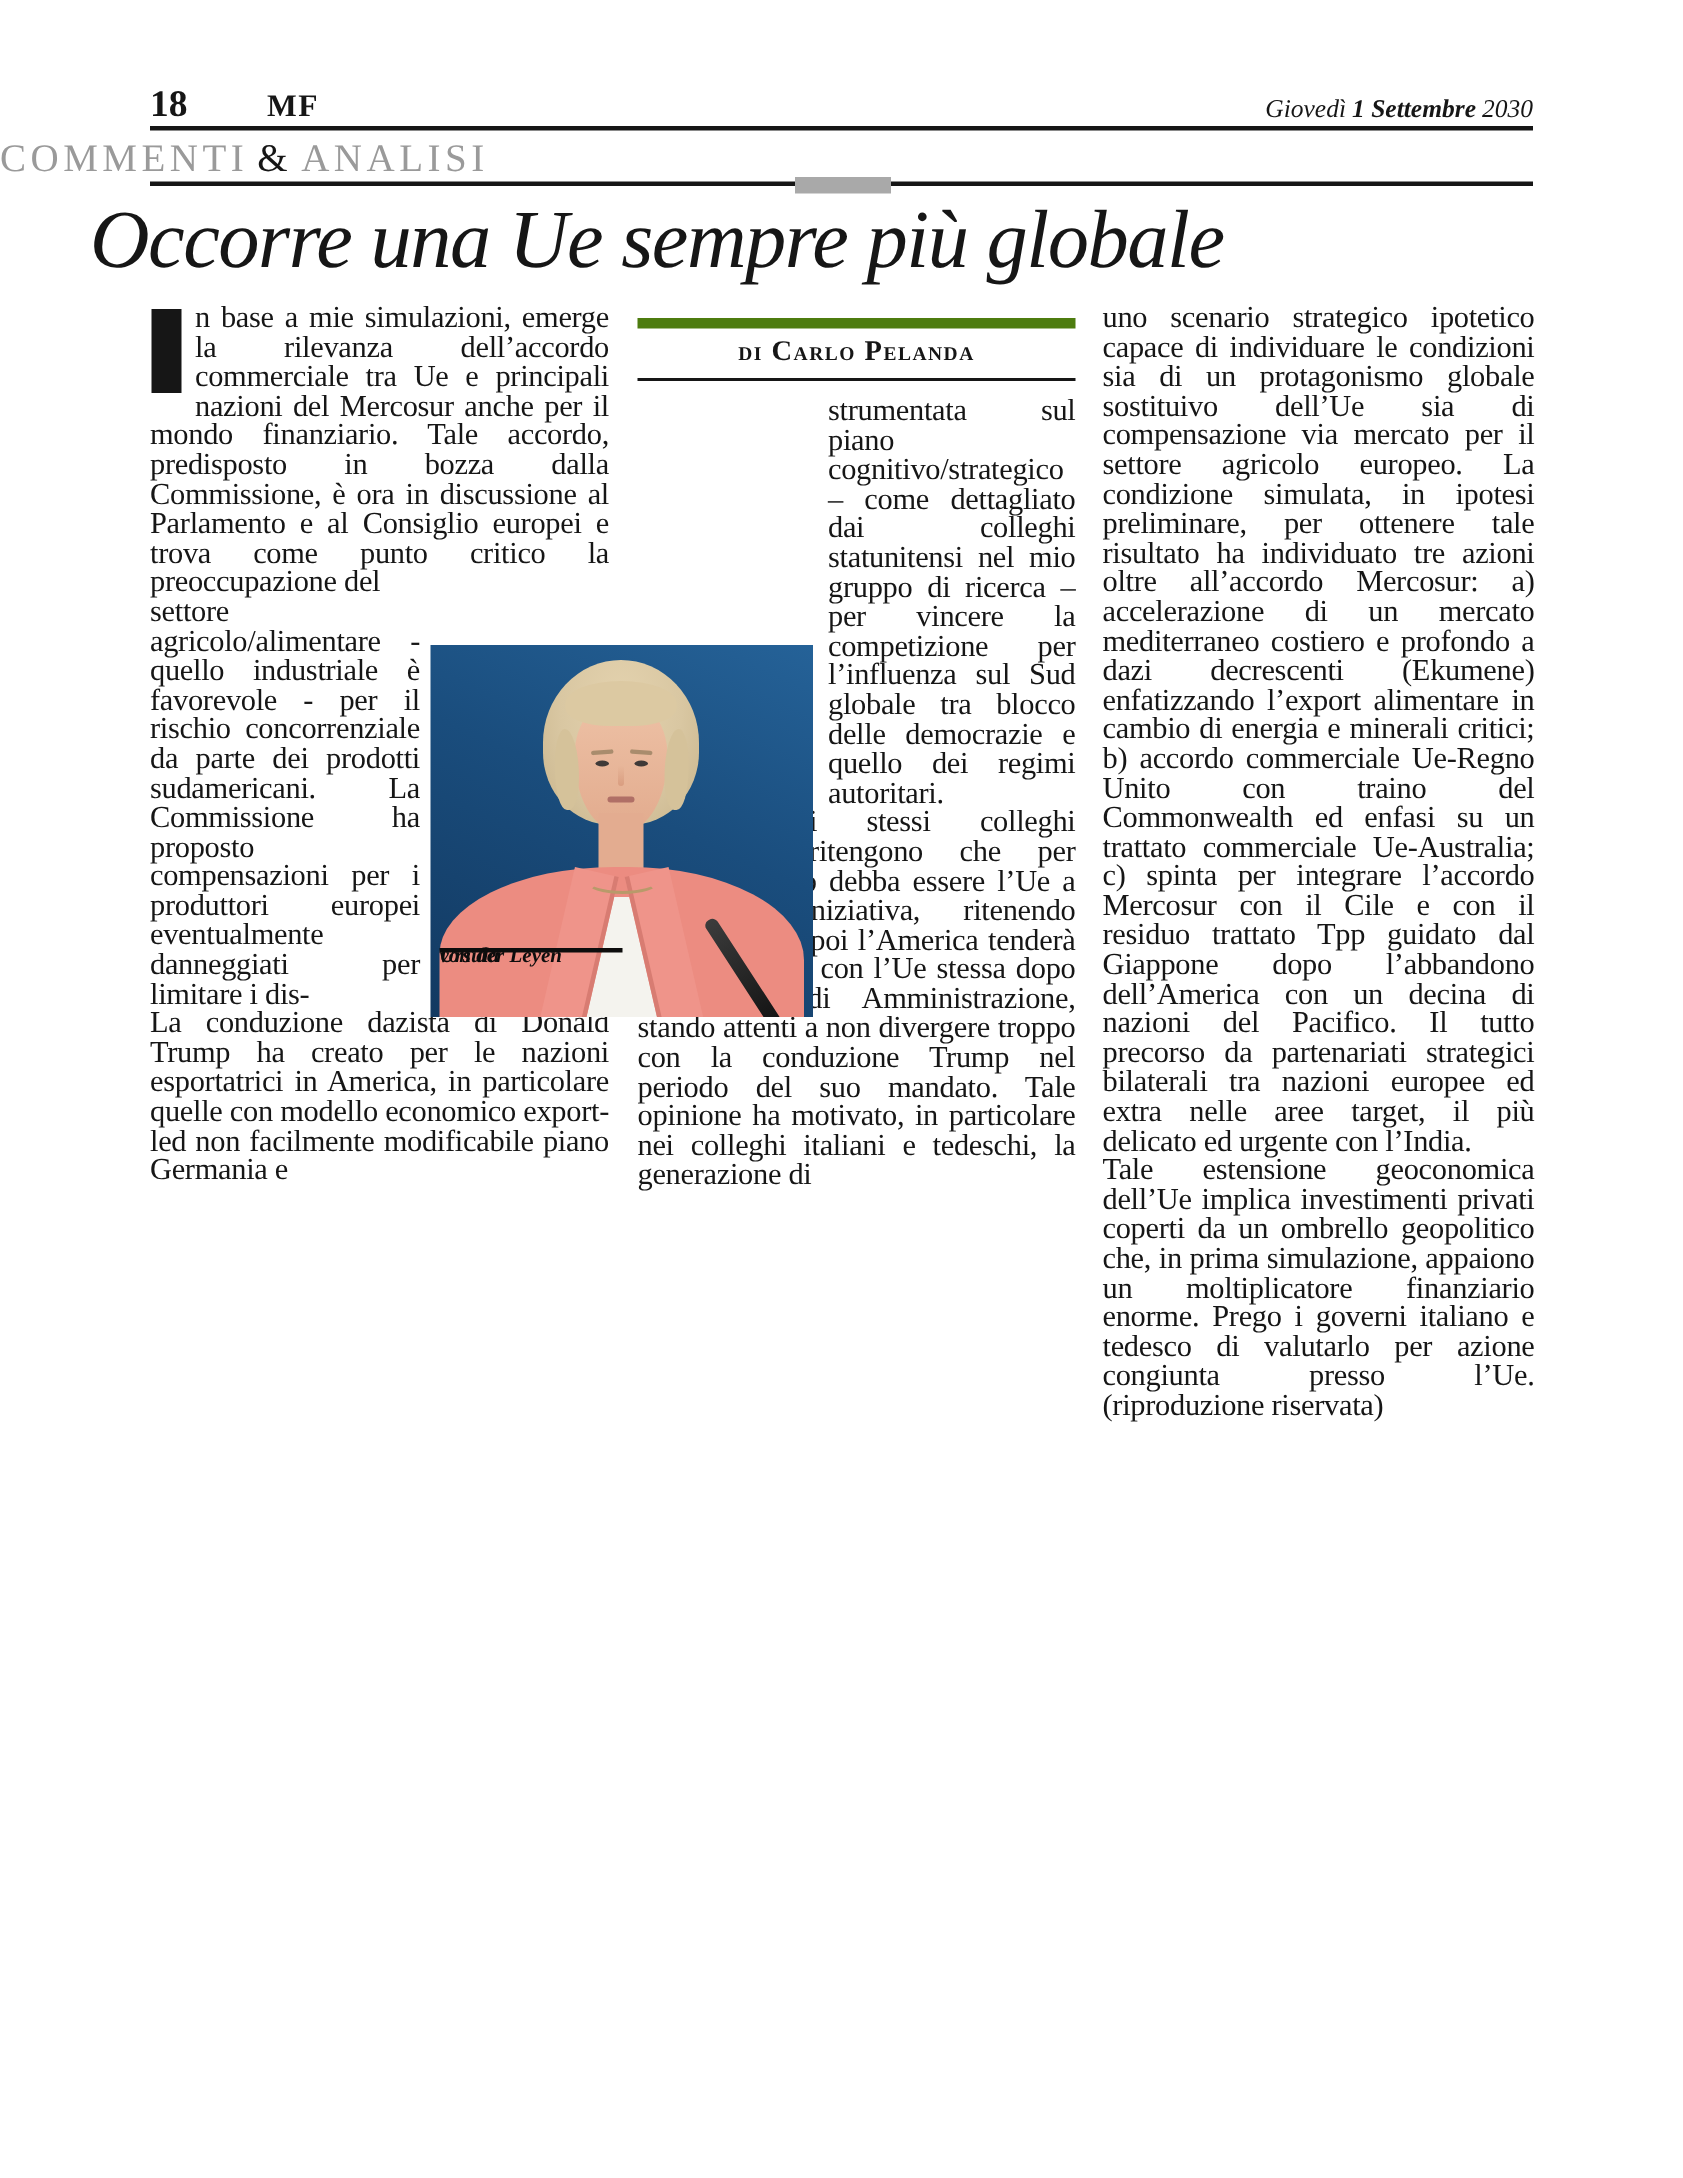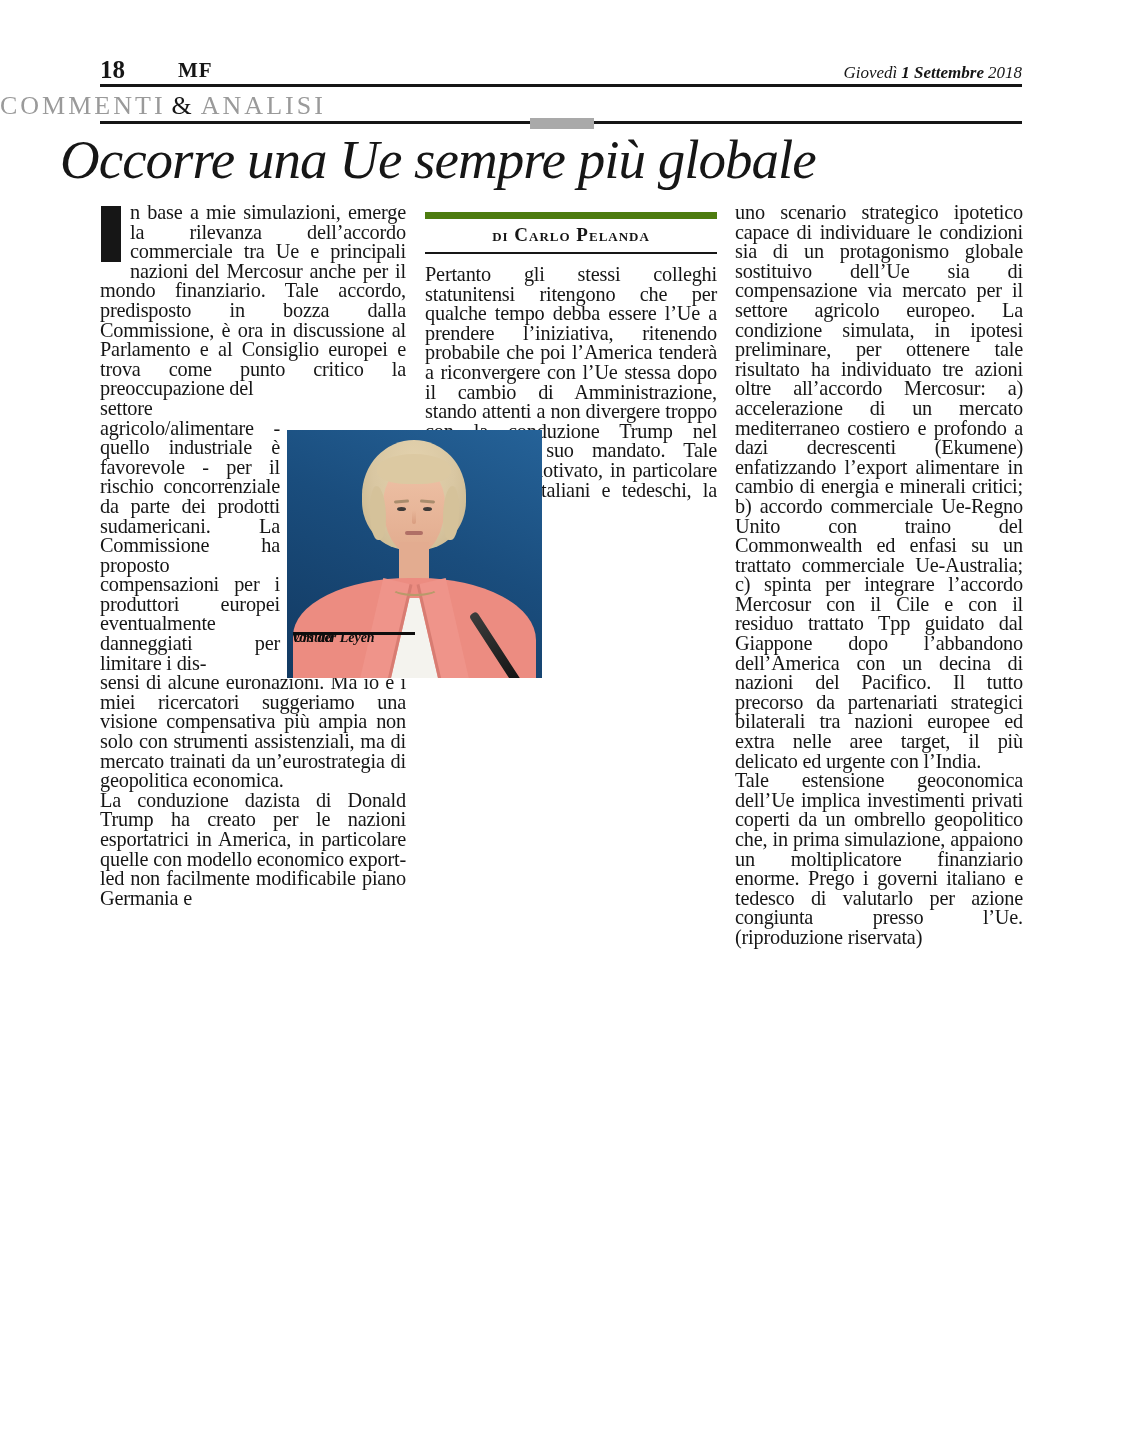--- a/index.html
+++ b/index.html
@@ -68,43 +68,43 @@
                    font-size:14px; line-height:19px; color:#0d0d0d; padding-bottom:4px;
                    border-bottom:3px solid #0d0d0d; }
 </style>
 </head>
 <body>
 
 <div class="page">
 
   <div class="page-number">18</div>
   <div class="brand-logo">MF</div>
-  <div class="issue-date"><span>Giovedì</span><span class="emph">1 Settembre</span><span>2018</span></div>
+  <div class="issue-date"><span>Giovedì</span><span class="emph">1 Settembre</span><span>2030</span></div>
   <div class="rule-top"></div>
 
   <div class="section-header"><span>COMMENTI</span><span class="ampersand">&amp;</span><span>ANALISI</span></div>
   <div class="rule-section"></div>
   <div class="section-tab"></div>
 
   <h1 class="headline" style="margin:0;font-weight:normal;">Occorre una Ue sempre più globale</h1>
 
   <div class="byline-box">
     <span class="byline-text">di Carlo Pelanda</span>
   </div>
 
   <div class="col col-1">
     <div>
       <span class="drop-cap">I</span><span>n base a mie simulazioni, emerge la rilevanza dell’accordo commerciale tra Ue e principali nazioni del Mercosur anche per il mondo finanziario. Tale accordo, predisposto in bozza dalla Commissione, è ora in discussione al Parlamento e al Consiglio europei e trova come punto critico la preoccupazione del</span>
     </div>
     <div class="narrow-left">settore agricolo/alimentare - quello industriale è favorevole - per il rischio concorrenziale da parte dei prodotti sudamericani. La Commissione ha proposto compensazioni per i produttori europei eventualmente danneggiati per limitare i dis-</div>
-    <div>sensi di alcune euronazioni. Ma io e i miei ricercatori suggeriamo una visione compensativa più ampia non solo con strumenti assistenziali, ma di mercato trainati da un’eurostrategia di geopolitica economica.</div>
     <div>La conduzione dazista di Donald Trump ha creato per le nazioni esportatrici in America, in particolare quelle con modello economico export-led non facilmente modificabile piano Germania e</div>
   </div>
 
   <div class="col col-2">
+    <div class="narrow-right">strumentata sul piano cognitivo/strategico – come dettagliato dai colleghi statunitensi nel mio gruppo di ricerca – per vincere la competizione per l’influenza sul Sud globale tra blocco delle democrazie e quello dei regimi autoritari.</div>
     <div>Pertanto gli stessi colleghi statunitensi ritengono che per qualche tempo debba essere l’Ue a prendere l’iniziativa, ritenendo probabile che poi l’America tenderà a riconvergere con l’Ue stessa dopo il cambio di Amministrazione, stando attenti a non divergere troppo con la conduzione Trump nel periodo del suo mandato. Tale opinione ha motivato, in particolare nei colleghi italiani e tedeschi, la generazione di</div>
   </div>
 
   <div class="col col-3">
     <div>uno scenario strategico ipotetico capace di individuare le condizioni sia di un protagonismo globale sostituivo dell’Ue sia di compensazione via mercato per il settore agricolo europeo. La condizione simulata, in ipotesi preliminare, per ottenere tale risultato ha individuato tre azioni oltre all’accordo Mercosur: a) accelerazione di un mercato mediterraneo costiero e profondo a dazi decrescenti (Ekumene) enfatizzando l’export alimentare in cambio di energia e minerali critici; b) accordo commerciale Ue-Regno Unito con traino del Commonwealth ed enfasi su un trattato commerciale Ue-Australia; c) spinta per integrare l’accordo Mercosur con il Cile e con il residuo trattato Tpp guidato dal Giappone dopo l’abbandono dell’America con un decina di nazioni del Pacifico. Il tutto precorso da partenariati strategici bilaterali tra nazioni europee ed extra nelle aree target, il più delicato ed urgente con l’India.</div>
     <div>Tale estensione geoconomica dell’Ue implica investimenti privati coperti da un ombrello geopolitico che, in prima simulazione, appaiono un moltiplicatore finanziario enorme. Prego i governi italiano e tedesco di valutarlo per azione congiunta presso l’Ue. (riproduzione riservata)</div>
   </div>
 
   <div class="photo">
     <div class="hair"></div>

